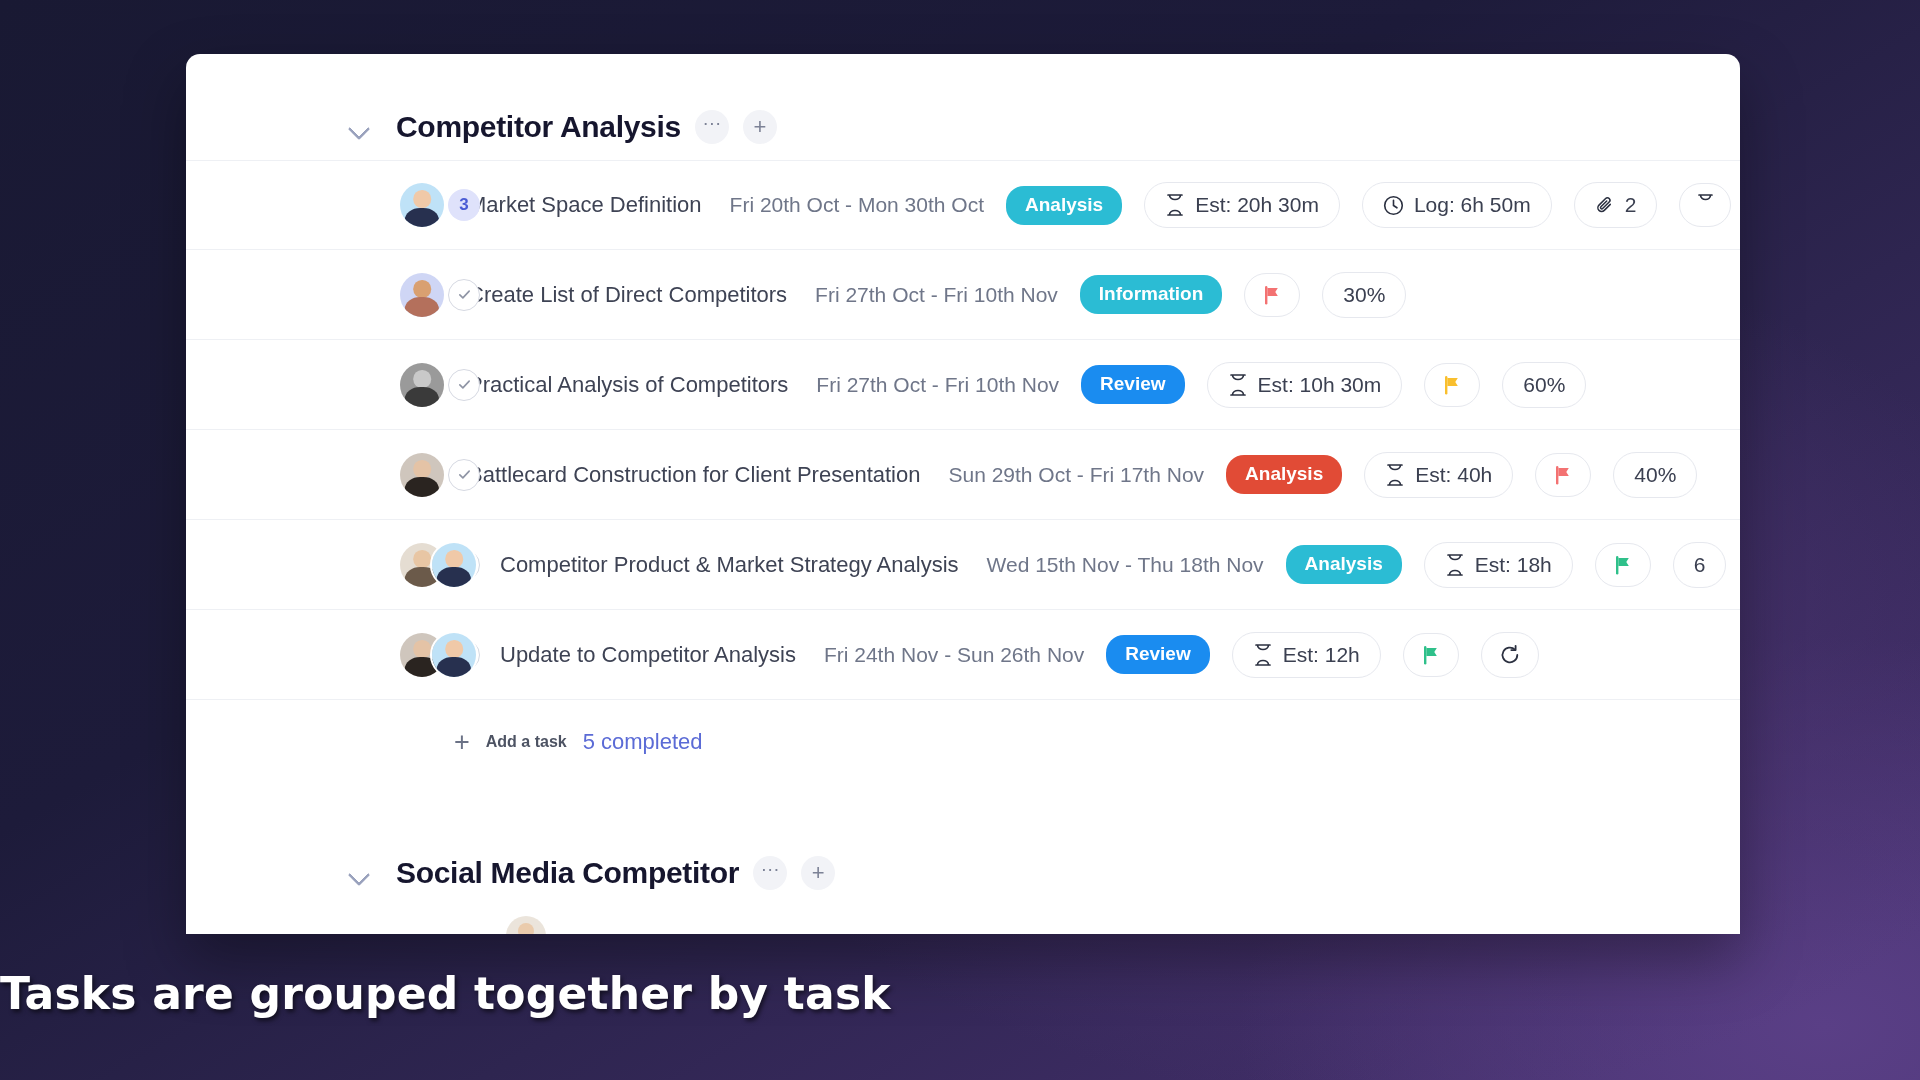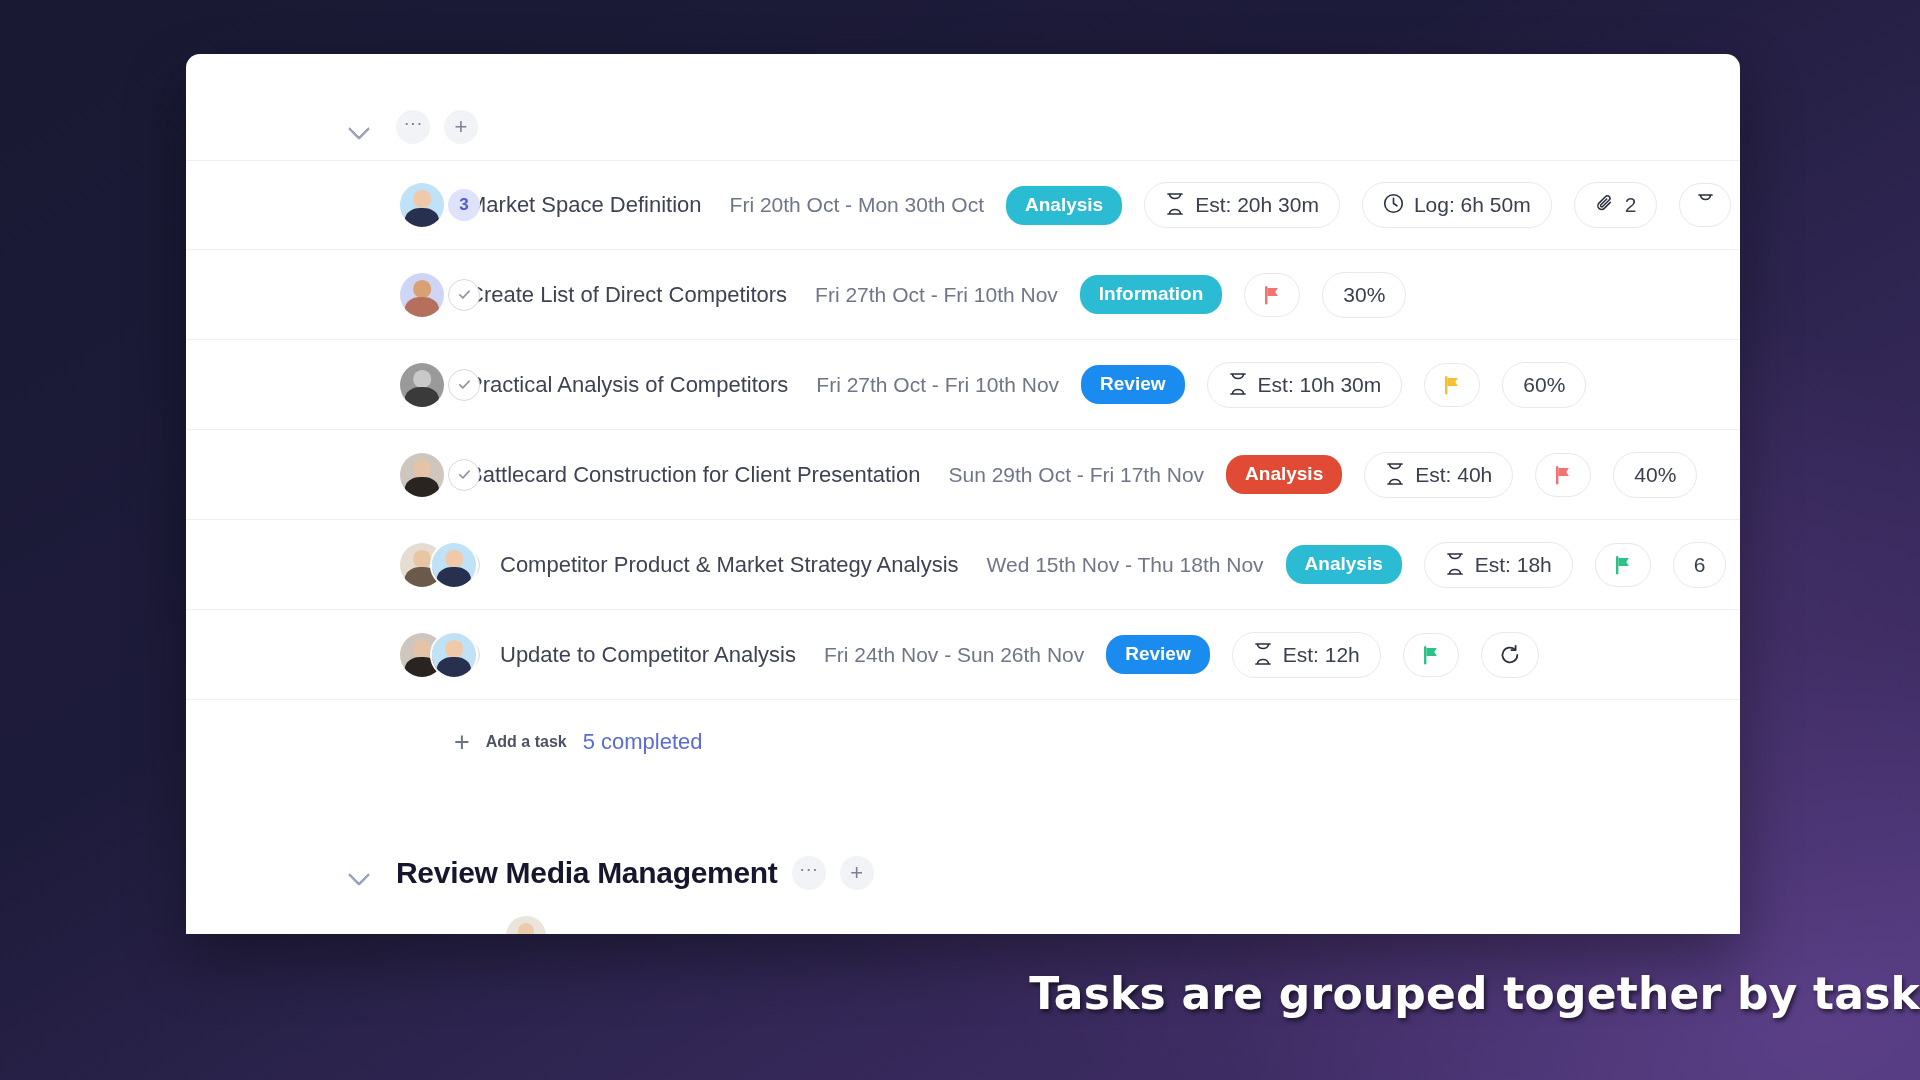--- a/index.html
+++ b/index.html
@@ -126,21 +126,21 @@
     font-size: 21px; color: #6f7689; margin-right: 22px;
   }
 
   .pill {
     border-radius: 18px; color: #fff;
     font-size: 19px; font-weight: 600;
     padding: 8px 19px 9px; margin-right: 22px; flex: none;
   }
 
   .badge {
-    display: inline-flex; align-items: flex-start; gap: 10px;
+    display: inline-flex; align-items: center; gap: 10px;
     border: 1.6px solid #e6e8ee; border-radius: 24px;
     background: #fff; color: #3b4051;
     font-size: 21px; padding: 10px 20px;
     margin-right: 22px; flex: none; cursor: pointer;
   }
   .badge.icon-only { padding: 10px 16px; }
   .badge svg { display: block; }
 
   
   .add-row {
@@ -150,34 +150,35 @@
   .plus-sm { font-size: 27px; color: #6b7286; line-height: 1; }
   .add-label { font-size: 16px; font-weight: 700; color: #4d5363; cursor: pointer; }
   .completed { font-size: 22px; color: #5b6bd6; cursor: pointer; }
 
   .peek-row { display: flex; align-items: center; height: 60px; padding-left: 318px; }
   .peek-row .avatar { width: 44px; height: 44px; opacity: .9; }
 
   
   .caption {
     position: absolute; left: 0; right: 0; top: 968px;
-    text-align: right;
+    text-align: left;
     font-size: 44px; font-weight: 700; color: #ffffff;
     letter-spacing: .2px;
     text-shadow: 2px 3px 4px rgba(0,0,0,.55);
     font-family: "DejaVu Sans", sans-serif;
   }
 </style>
 </head>
 <body>
 
 <div class="card">
 
   <div class="group-header first">
     <div class="caret"></div>
+    <div class="group-title">Competitor Analysis</div>
     <div class="round-btn dots">···</div>
     <div class="round-btn">+</div>
   </div>
 
   <div class="rows">
 
     <div class="row" style="position:relative">
       <div class="expand-arrow"></div>
       <div class="subcount">3</div>
       <div class="avatars">
@@ -383,21 +384,21 @@
   </div>
 
   <div class="add-row">
     <span class="plus-sm">+</span>
     <span class="add-label">Add a task</span>
     <span class="completed">5 completed</span>
   </div>
 
   <div class="group-header second">
     <div class="caret"></div>
-    <div class="group-title">Review Media Management</div>
+    <div class="group-title">Social Media Competitor</div>
     <div class="round-btn dots">···</div>
     <div class="round-btn">+</div>
   </div>
 
   <div class="peek-row">
     <div class="avatar">
       <div class="bg" style="background:#e9e2d8"></div>
       <div class="head" style="background:#e8c6a4"></div>
 
     </div>

